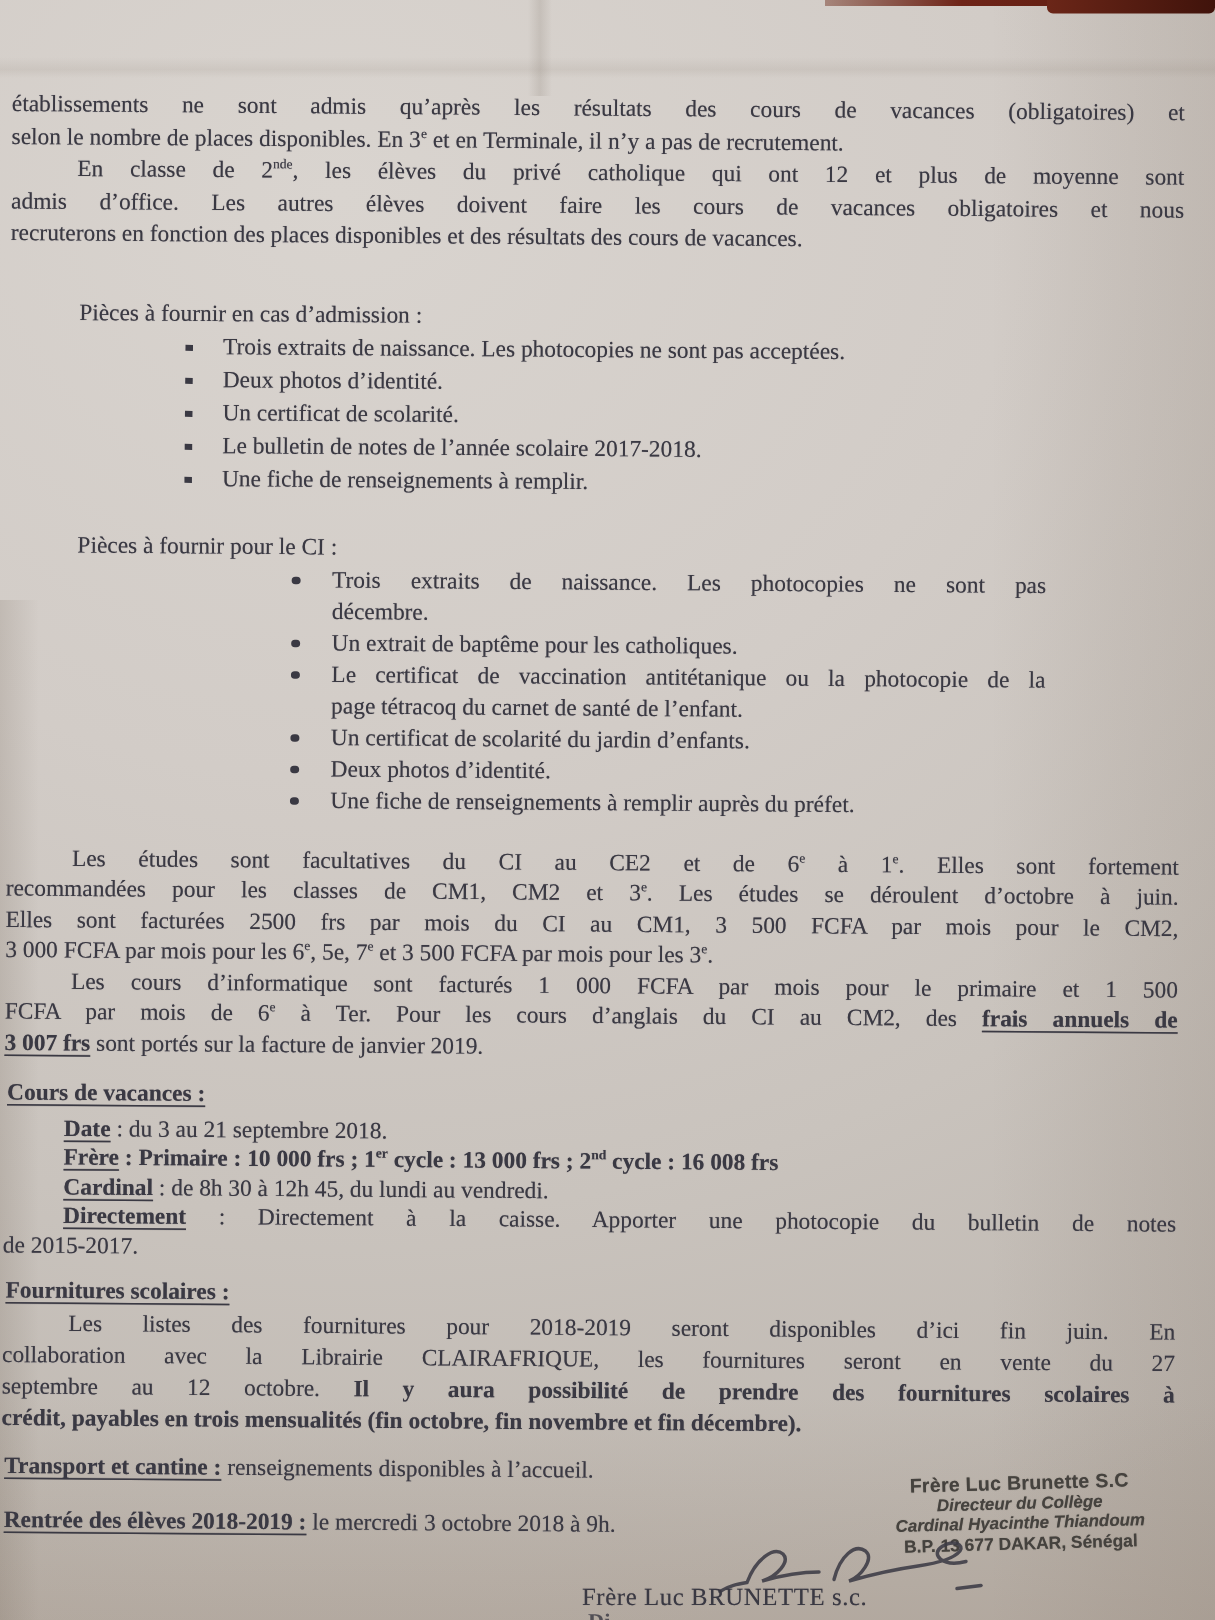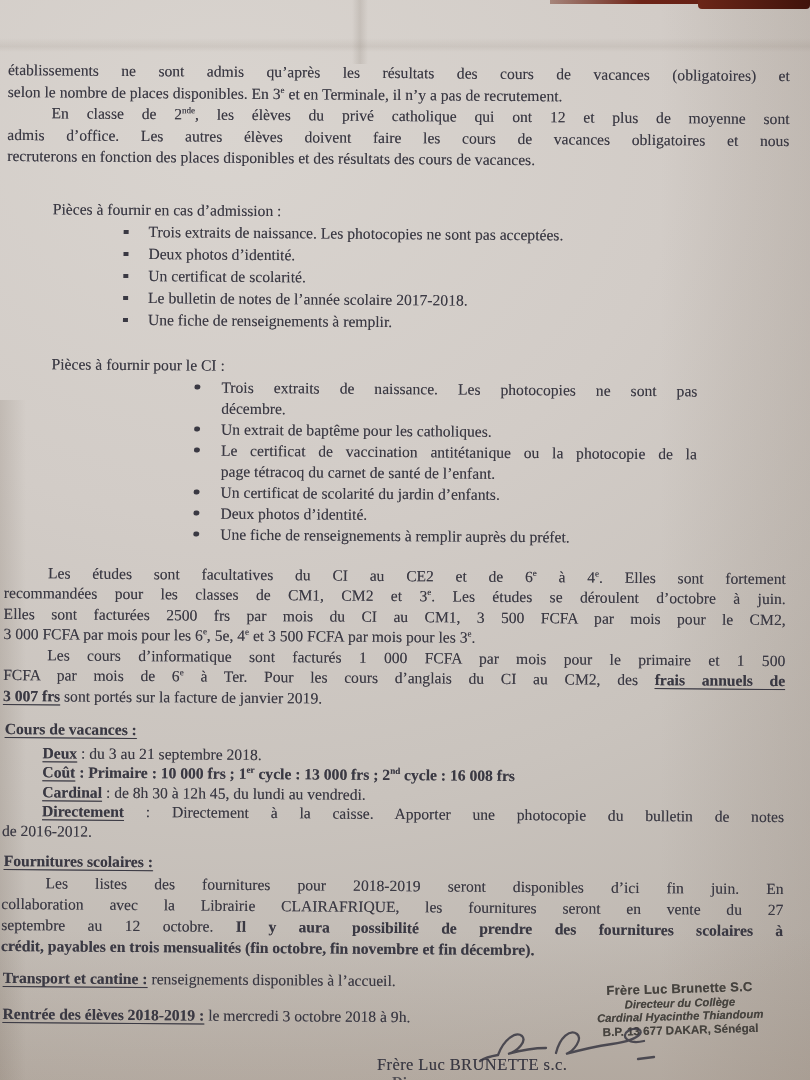--- a/index.html
+++ b/index.html
@@ -61,21 +61,21 @@
     position:absolute; left:582px; top:981px; width:196px; text-align:center;
     font-family:"Liberation Sans","DejaVu Sans",sans-serif; color:#45423e;
     transform:rotate(-1.6deg); text-shadow:0 0 0.6px rgba(70,66,60,0.6);
   }
   .stamp-l1 { font-size:13px; font-weight:bold; letter-spacing:0.2px; }
   .stamp-l2,.stamp-l3 { font-size:11.3px; font-weight:bold; font-style:italic; margin-top:1px; }
   .stamp-l4 { font-size:11.6px; font-weight:bold; margin-top:1px; }
 
   .signature { position:absolute; left:470px; top:1013px; width:200px; height:58px; }
   .signature path { stroke:#3c3b45; fill:none; stroke-width:2.3; stroke-linecap:round; opacity:0.88; }
-  .sig-name { position:absolute; left:377px; top:1055px; font-size:16.5px; letter-spacing:0.4px;
+  .sig-name { position:absolute; left:388px; top:1055px; font-size:16.5px; letter-spacing:0.4px;
     text-shadow:0 0 0.5px rgba(58,57,67,0.55); }
   .partial { position:absolute; left:392px; top:1074px; font-size:15px; font-weight:bold; opacity:0.8; }
 </style>
 </head>
 <body>
 
 <div class="page">
 
   <div class="shade-right"></div>
   <div class="shade-bottom"></div>
@@ -116,38 +116,38 @@
           <span class="dotb"></span>
         <div class="ln just"><span>Le certificat de vaccination antitétanique ou la photocopie de la</span></div>
         <div class="ln"><span>page tétracoq du carnet de santé de l’enfant.</span></div>
       </li>
       <li><span class="dotb"></span><span>Un certificat de scolarité du jardin d’enfants.</span></li>
       <li><span class="dotb"></span><span>Deux photos d’identité.</span></li>
       <li><span class="dotb"></span><span>Une fiche de renseignements à remplir auprès du préfet.</span></li>
     </ul>
 
     <div class="p-block">
-      <div class="ln just ind"><span>Les études sont facultatives du CI au CE2 et de 6</span><span class="sup">e</span><span> à 4</span><span class="sup">e</span><span>. Elles sont fortement</span></div>
+      <div class="ln just ind"><span>Les études sont facultatives du CI au CE2 et de 6</span><span class="sup">e</span><span> à 1</span><span class="sup">e</span><span>. Elles sont fortement</span></div>
       <div class="ln just"><span>recommandées pour les classes de CM1, CM2 et 3</span><span class="sup">e</span><span>. Les études se déroulent d’octobre à juin.</span></div>
       <div class="ln just"><span>Elles sont facturées 2500 frs par mois du CI au CM1, 3 500 FCFA par mois pour le CM2,</span></div>
-      <div class="ln"><span>3 000 FCFA par mois pour les 6</span><span class="sup">e</span><span>, 5e, 4</span><span class="sup">e</span><span> et 3 500 FCFA par mois pour les 3</span><span class="sup">e</span><span>.</span></div>
+      <div class="ln"><span>3 000 FCFA par mois pour les 6</span><span class="sup">e</span><span>, 5e, 7</span><span class="sup">e</span><span> et 3 500 FCFA par mois pour les 3</span><span class="sup">e</span><span>.</span></div>
     </div>
     <div class="p-block2">
       <div class="ln just ind"><span>Les cours d’informatique sont facturés 1 000 FCFA par mois pour le primaire et 1 500</span></div>
       <div class="ln just"><span>FCFA par mois de 6</span><span class="sup">e</span><span> à Ter. Pour les cours d’anglais du CI au CM2, des </span><span class="b u">frais annuels de</span></div>
       <div class="ln"><span class="b u">3 007 frs</span><span> sont portés sur la facture de janvier 2019.</span></div>
     </div>
 
     <div class="cdv">
       <div class="cdv-h b u">Cours de vacances :</div>
-      <div class="entry"><span class="b u">Deux</span><span> : du 3 au 21 septembre 2018.</span></div>
-      <div class="entry"><span class="b u">Coût</span><span class="b"> : </span><span class="b">Primaire</span><span class="b"> : 10 000 frs ; 1</span><span class="b sup">er</span><span class="b"> cycle : 13 000 frs ; 2</span><span class="b sup">nd</span><span class="b"> cycle : 16 008 frs</span></div>
+      <div class="entry"><span class="b u">Date</span><span> : du 3 au 21 septembre 2018.</span></div>
+      <div class="entry"><span class="b u">Frère</span><span class="b"> : </span><span class="b">Primaire</span><span class="b"> : 10 000 frs ; 1</span><span class="b sup">er</span><span class="b"> cycle : 13 000 frs ; 2</span><span class="b sup">nd</span><span class="b"> cycle : 16 008 frs</span></div>
       <div class="entry"><span class="b u">Cardinal</span><span> : de 8h 30 à 12h 45, du lundi au vendredi.</span></div>
       <div class="ln just ind38" style="margin-left:2px"><span class="b u">Directement</span><span> : Directement à la caisse. Apporter une photocopie du bulletin de notes</span></div>
-      <div class="ln"><span>de 2016-2012.</span></div>
+      <div class="ln"><span>de 2015-2017.</span></div>
     </div>
 
     <div class="fs-h b u">Fournitures scolaires :</div>
     <div class="fs-p">
       <div class="ln just ind"><span>Les listes des fournitures pour 2018-2019 seront disponibles d’ici fin juin. En</span></div>
       <div class="ln just"><span>collaboration avec la Librairie CLAIRAFRIQUE, les fournitures seront en vente du 27</span></div>
       <div class="ln just"><span>septembre au 12 octobre. </span><span class="b">Il y aura possibilité de prendre des fournitures scolaires à</span></div>
       <div class="ln"><span class="b">crédit, payables en trois mensualités (fin octobre, fin novembre et fin décembre).</span></div>
     </div>
 

